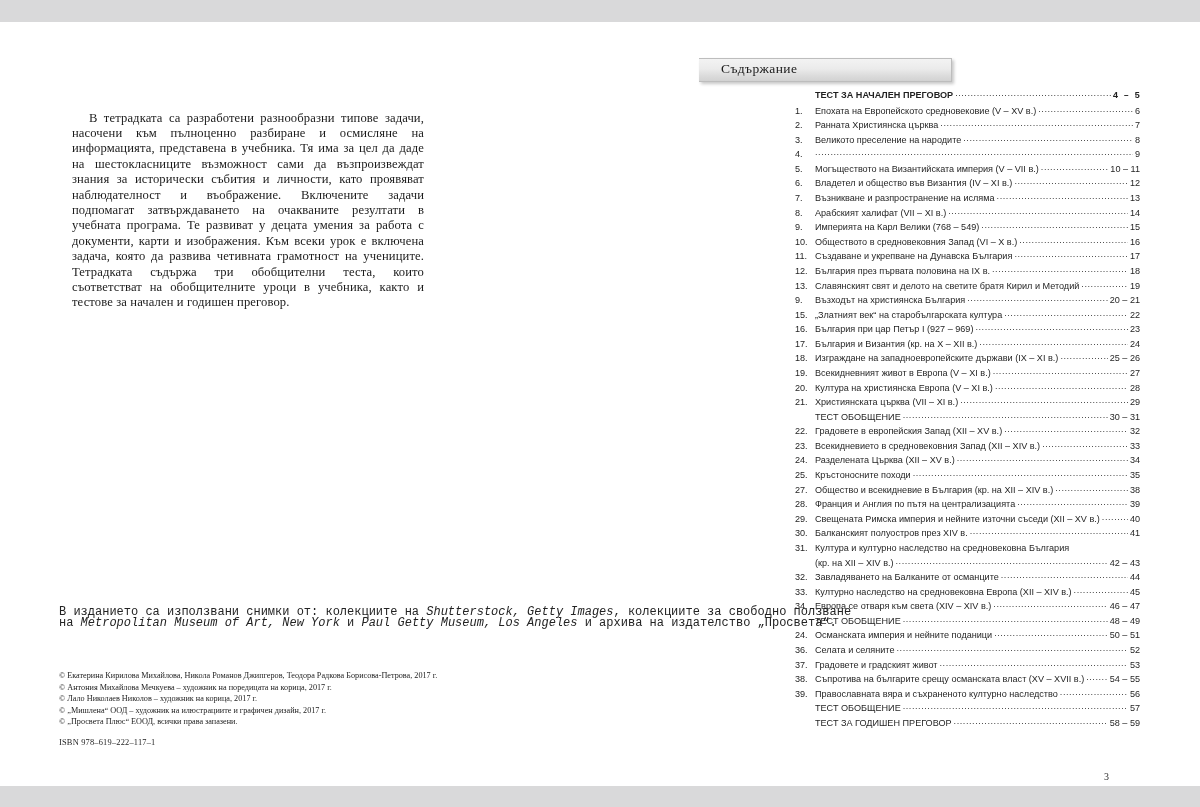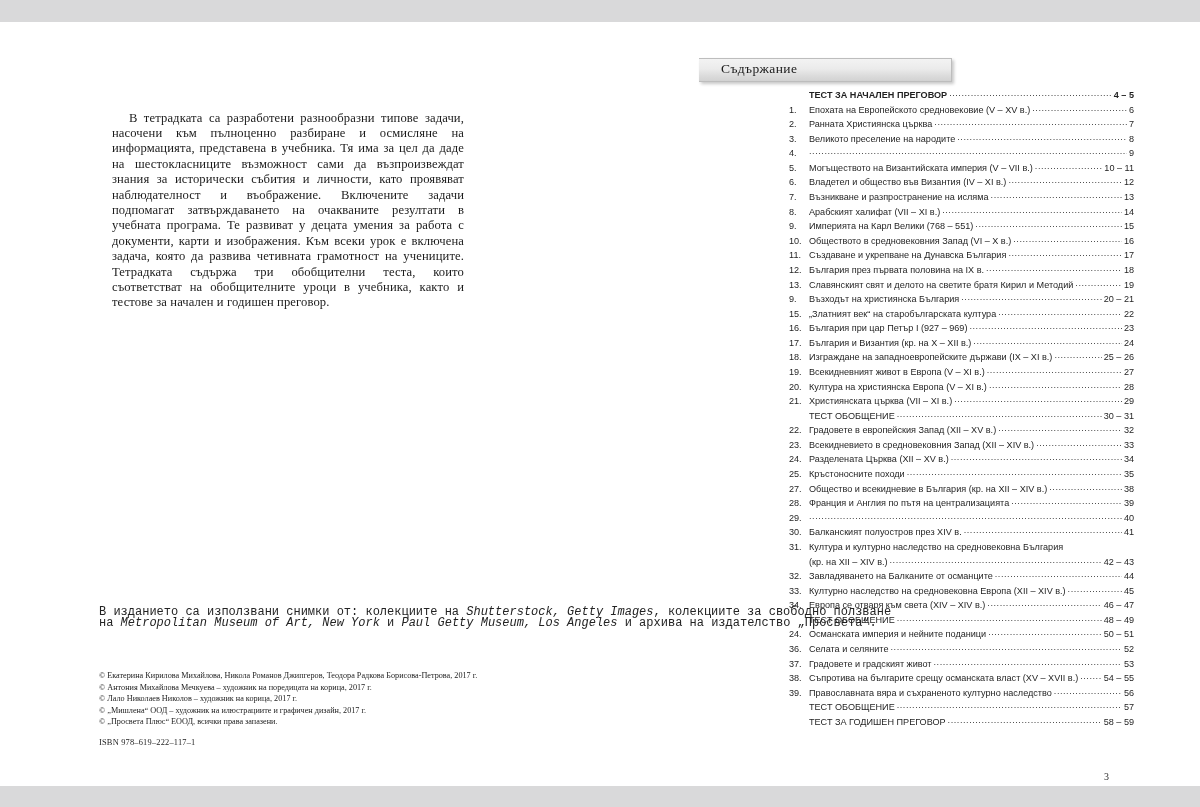--- a/index.html
+++ b/index.html
@@ -23,21 +23,20 @@
     background: #ffffff;
   }
 
   
   .page-left {
     position: absolute;
     left: 0;
     top: 0;
     width: 600px;
     height: 764px;
-    margin-left: 40px;
   }
 
   .intro-para {
     position: absolute;
     left: 72px;
     top: 76px;
     width: 352px;
     font-family: "Liberation Serif", "DejaVu Serif", serif;
     font-size: 12.6px;
     line-height: 15.4px;
@@ -119,21 +118,21 @@
     left: 22px;
     top: 3px;
     font-family: "Liberation Serif", "DejaVu Serif", serif;
     font-size: 13.5px;
     color: #1a1a1a;
     letter-spacing: 0.4px;
   }
 
   .toc {
     position: absolute;
-    left: 189px;
+    left: 195px;
     top: 66px;
     width: 345px;
   }
 
   .toc-row {
     display: flex;
     align-items: baseline;
     font-family: "Liberation Sans", "DejaVu Sans", sans-serif;
     font-size: 9.1px;
     line-height: 14.58px;
@@ -167,21 +166,21 @@
     letter-spacing: 0.55px;
     color: #3a3a3a;
   }
   .toc-dots.nodots::after { content: ""; }
   .toc-page {
     flex: 0 0 auto;
     padding-left: 2px;
     text-align: right;
     color: #1f1f1f;
   }
-  .toc-page.bold { font-weight: bold; }
+  .toc-page.bold { font-weight: bold; font-family: Liberation Mono, monospace; }
 
   
   .toc-row.cont .toc-num { visibility: hidden; }
 
   .folio {
     position: absolute;
     left: 1104px;
     top: 749px;
     font-family: "Liberation Serif", "DejaVu Serif", serif;
     font-size: 10px;
@@ -269,21 +268,21 @@
           <span class="toc-page">13</span>
         </div>
         <div class="toc-row">
           <span class="toc-num">8.</span>
           <span class="toc-title">Арабският халифат (VII – XI в.)</span>
           <span class="toc-dots"></span>
           <span class="toc-page">14</span>
         </div>
         <div class="toc-row">
           <span class="toc-num">9.</span>
-          <span class="toc-title">Империята на Карл Велики (768 – 551)</span>
+          <span class="toc-title">Империята на Карл Велики (768 – 549)</span>
           <span class="toc-dots"></span>
           <span class="toc-page">15</span>
         </div>
         <div class="toc-row">
           <span class="toc-num">10.</span>
           <span class="toc-title">Обществото в средновековния Запад (VI – X в.)</span>
           <span class="toc-dots"></span>
           <span class="toc-page">16</span>
         </div>
         <div class="toc-row">
@@ -389,20 +388,21 @@
           <span class="toc-page">38</span>
         </div>
         <div class="toc-row">
           <span class="toc-num">28.</span>
           <span class="toc-title">Франция и Англия по пътя на централизацията</span>
           <span class="toc-dots"></span>
           <span class="toc-page">39</span>
         </div>
         <div class="toc-row">
           <span class="toc-num">29.</span>
+          <span class="toc-title">Свещената Римска империя и нейните източни съседи (XII – XV в.)</span>
           <span class="toc-dots"></span>
           <span class="toc-page">40</span>
         </div>
         <div class="toc-row">
           <span class="toc-num">30.</span>
           <span class="toc-title">Балканският полуостров през XIV в.</span>
           <span class="toc-dots"></span>
           <span class="toc-page">41</span>
         </div>
         <div class="toc-row">

